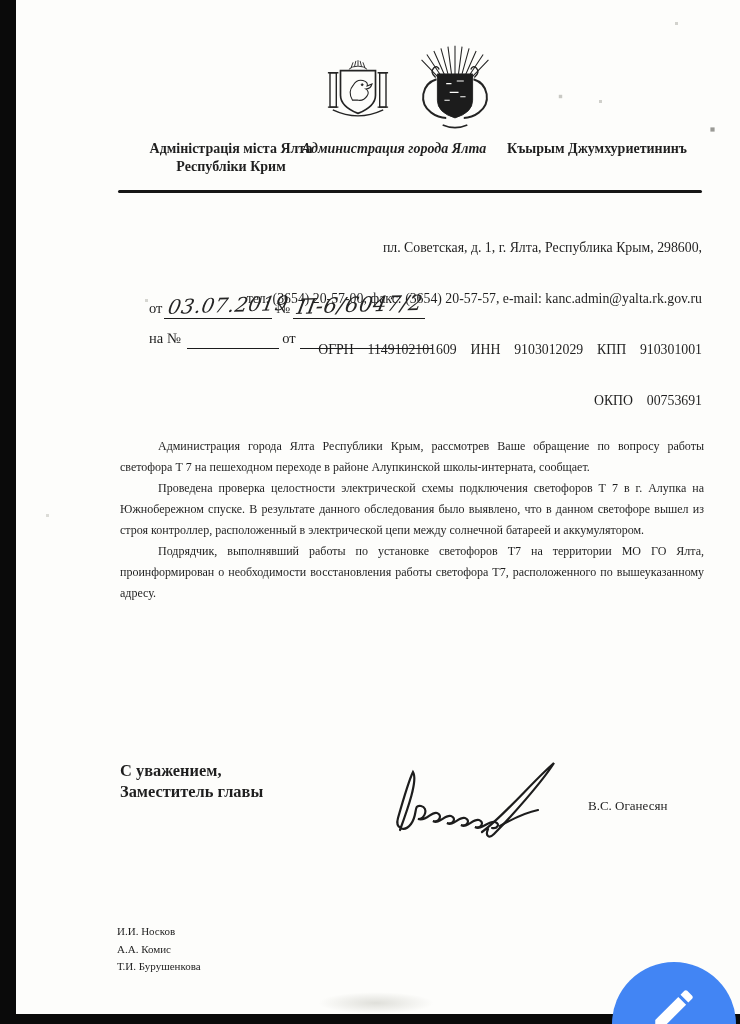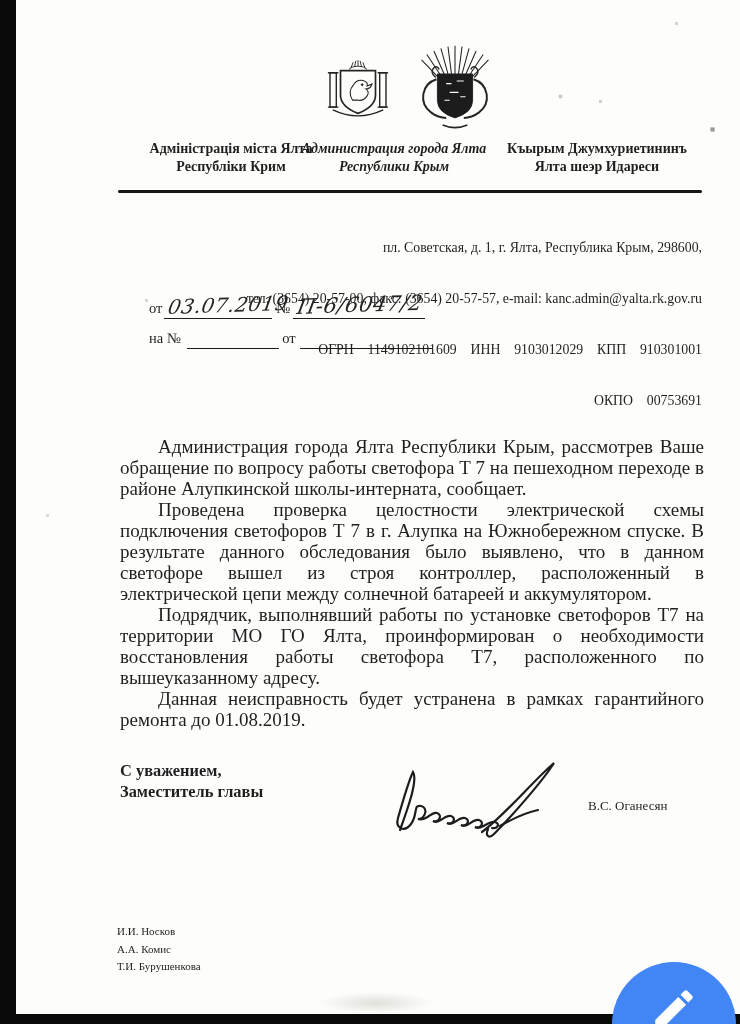--- a/index.html
+++ b/index.html
@@ -39,21 +39,21 @@
   .u-reply{width:92px;margin-left:6px;}
   .u-replyfrom{width:132px;margin-left:4px;}
   .hand{
     position:absolute;left:2px;bottom:-1px;white-space:nowrap;
     font-family:"DejaVu Serif", serif;font-style:italic;font-size:20px;color:#252525;
     transform:skewX(-12deg) rotate(-2deg);transform-origin:left bottom;letter-spacing:.5px;
   }
   .hand-num{font-size:21px;}
 
   
-  .body-text{position:absolute;left:120px;top:436px;width:584px;font-size:19px;line-height:21px;text-align:justify;}
+  .body-text{position:absolute;left:120px;top:436px;width:584px;font-size:12px;line-height:21px;text-align:justify;}
   .body-text p{margin:0;text-indent:38px;}
 
   
   .sign-left{position:absolute;left:120px;top:760px;font-size:16.4px;line-height:21px;font-weight:bold;}
   .signature{position:absolute;left:382px;top:756px;width:200px;height:86px;}
   .sign-name{position:absolute;left:588px;top:798px;font-size:13px;}
 
   
   .executors{position:absolute;left:117px;top:923px;font-size:11px;line-height:17.5px;}
 
@@ -107,25 +107,23 @@
       <path d="M36,92 q14,6 28,0" stroke-width="1.8"></path>
     </svg>
   </div>
 
   <div class="org org-1">
     <div>Адміністрація міста Ялта</div>
     <div>Республіки Крим</div>
   </div>
   <div class="org org-2">
     <div>Администрация города Ялта</div>
-    <div>Республики Крым</div>
   </div>
   <div class="org org-3">
     <div>Къырым Джумхуриетининъ</div>
-    <div>Ялта шеэр Идареси</div>
   </div>
 
   <div class="rule"></div>
 
   <div class="contact">
     <div>пл. Советская, д. 1, г. Ялта, Республика Крым, 298600,</div>
     <div>тел. (3654) 20-57-00, факс: (3654) 20-57-57, e-mail: kanc.admin@yalta.rk.gov.ru</div>
     <div>ОГРН    1149102101609    ИНН    9103012029    КПП    910301001</div>
     <div>ОКПО    00753691</div>
   </div>
@@ -138,21 +136,20 @@
     <div class="ref-line">
       <span class="lbl">на №</span><span class="uline u-reply"></span>
       <span class="lbl">от</span><span class="uline u-replyfrom"></span>
     </div>
   </div>
 
   <div class="body-text">
     <p>Администрация города Ялта Республики Крым, рассмотрев Ваше обращение по вопросу работы светофора Т 7 на пешеходном переходе в районе Алупкинской школы-интерната, сообщает.</p>
     <p>Проведена проверка целостности электрической схемы подключения светофоров Т 7 в г. Алупка на Южнобережном спуске. В результате данного обследования было выявлено, что в данном светофоре вышел из строя контроллер, расположенный в электрической цепи между солнечной батареей и аккумулятором.</p>
     <p>Подрядчик, выполнявший работы по установке светофоров Т7 на территории МО ГО Ялта, проинформирован о необходимости восстановления работы светофора Т7, расположенного по вышеуказанному адресу.</p>
-    <p>Данная неисправность будет устранена в рамках гарантийного ремонта до 01.08.2019.</p>
   </div>
 
   <div class="sign-left">
     <div>С уважением,</div>
     <div>Заместитель главы</div>
   </div>
 
   <svg class="signature" viewBox="0 0 200 86" fill="none" stroke="#1d1d1d" stroke-width="2.2" stroke-linecap="round">
     <path d="M18,74 C26,52 36,24 31,16 C27,24 20,48 16,62 C13,72 22,77 29,68 C36,59 31,48 39,50 C47,52 43,63 36,63 C45,66 49,55 55,57 C61,59 57,67 51,65 C57,69 63,58 69,60 C75,62 71,69 65,67 C71,71 77,60 83,62 C89,64 85,71 79,69 C85,73 91,62 97,64 C103,66 99,73 93,71 C99,75 107,64 113,66 C119,68 115,73 110,72"></path>
     <path d="M100,76 C122,60 152,24 172,7 C160,26 128,62 112,78 C107,83 103,80 106,73"></path>

